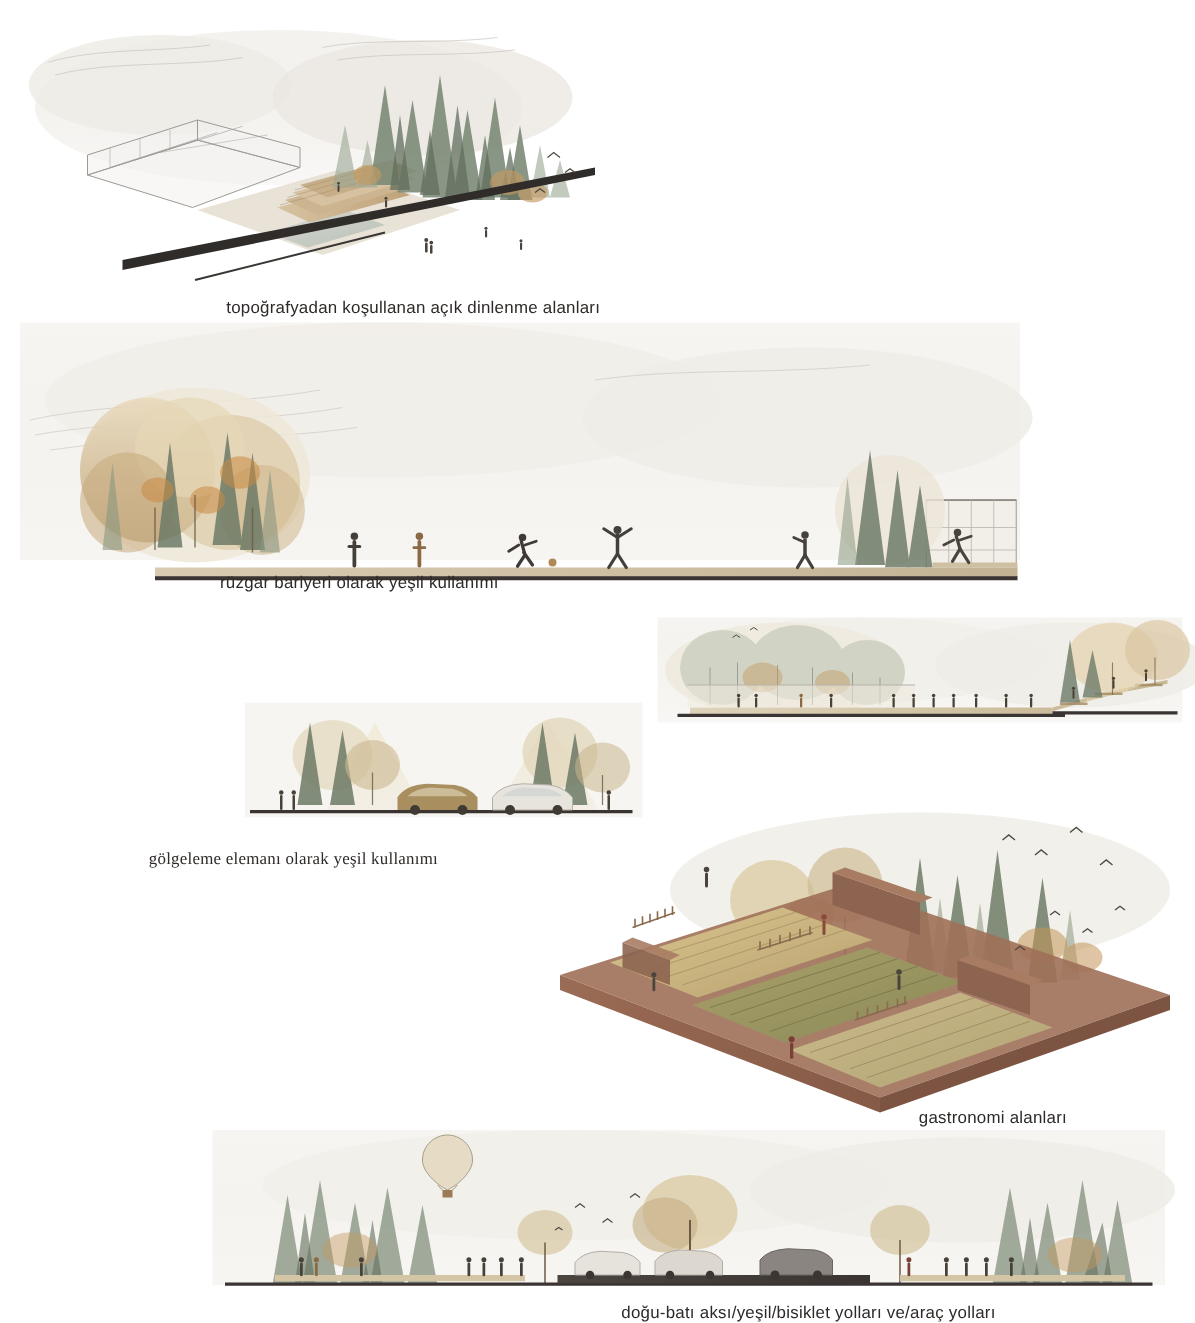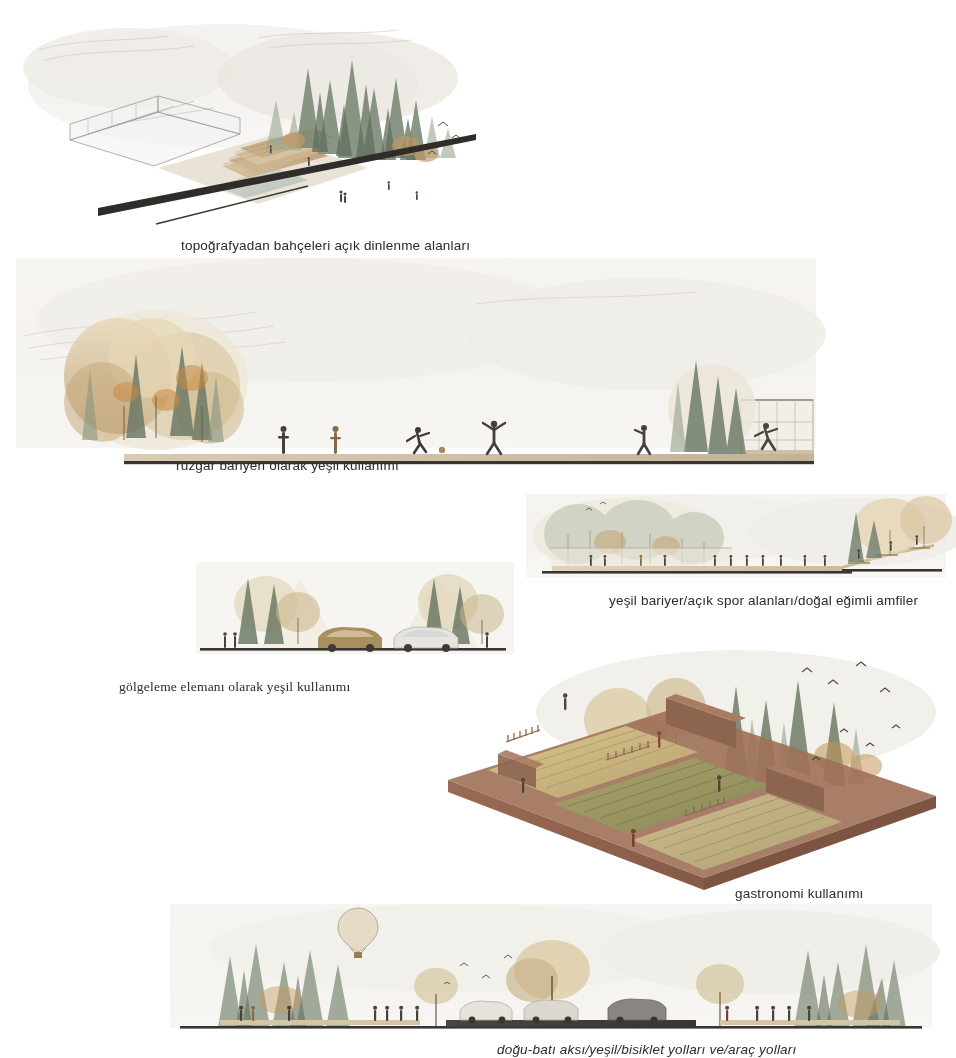--- a/index.html
+++ b/index.html
@@ -139,21 +139,21 @@
           <circle cx="408.8" cy="184.5" r="1.2"></circle>
       </g>
 
       <g stroke="#4d4843" stroke-width="1" fill="none">
         <path d="M430 118 l5 -4 l5 4"></path>
         <path d="M444 130 l4 -3 l4 3"></path>
         <path d="M420 146 l4 -3 l4 3"></path>
       </g>
     </svg>
   </div>
-  <div class="caption" style="left:181px; top:238px;">topoğrafyadan bahçeleri açık dinlenme alanları</div>
+  <div class="caption" style="left:181px; top:238px;">topoğrafyadan koşullanan açık dinlenme alanları</div>
 
   <div class="panel" style="left:6px; top:250px; width:820px; height:225px;">
     <svg width="820" height="225" viewBox="0 0 820 225">
       <defs>
         <linearGradient id="p2sky" x1="0" y1="0" x2="0" y2="1">
           <stop offset="0" stop-color="#f7f5f1"></stop>
           <stop offset="1" stop-color="#ebe7e0" stop-opacity="0.4"></stop>
         </linearGradient>
         <linearGradient id="p2tree" x1="0" y1="0" x2="0" y2="1">
           <stop offset="0" stop-color="#e8d6b6"></stop>
@@ -411,21 +411,20 @@
             <rect x="398" y="48" width="1.6" height="7" rx="0.8"></rect>
             <circle cx="398.8" cy="46.6" r="1.3"></circle>
           </g>
       </g>
       <g stroke="#4d4843" stroke-width="0.8" fill="none">
         <path d="M68 20 l3 -2 l3 2"></path>
         <path d="M82 14 l3 -2 l3 2"></path>
       </g>
     </svg>
   </div>
-  <div class="caption" style="left:609px; top:593px;">yeşil bariyer/açık spor alanları/doğal eğimli amfiler</div>
 
   <div class="panel" style="left:190px; top:558px; width:330px; height:118px;">
     <svg width="330" height="118" viewBox="0 0 330 118">
       <defs>
         <linearGradient id="p4cone" x1="0" y1="0" x2="0" y2="1">
           <stop offset="0" stop-color="#f2ecd8" stop-opacity="0.9"></stop>
           <stop offset="1" stop-color="#e8e0c8" stop-opacity="0.25"></stop>
         </linearGradient>
       </defs>
       <rect x="6" y="4" width="318" height="92" fill="#f7f5f1"></rect>
@@ -637,21 +636,21 @@
         <path d="M392 48 l5 -4 l5 4"></path>
         <path d="M420 30 l5 -4 l5 4"></path>
         <path d="M444 56 l5 -4 l5 4"></path>
         <path d="M404 96 l4 -3 l4 3"></path>
         <path d="M430 110 l4 -3 l4 3"></path>
         <path d="M376 124 l4 -3 l4 3"></path>
         <path d="M456 92 l4 -3 l4 3"></path>
       </g>
     </svg>
   </div>
-  <div class="caption" style="left:735px; top:886px;">gastronomi kullanımı</div>
+  <div class="caption" style="left:735px; top:886px;">gastronomi alanları</div>
 
   <div class="panel" style="left:160px; top:900px; width:780px; height:158px;">
     <svg width="780" height="158" viewBox="0 0 780 158">
       <defs>
         <linearGradient id="p6sky" x1="0" y1="0" x2="0" y2="1">
           <stop offset="0" stop-color="#f7f5f1"></stop>
           <stop offset="1" stop-color="#ebe8e1" stop-opacity="0.4"></stop>
         </linearGradient>
         <linearGradient id="p6road" x1="0" y1="0" x2="1" y2="0">
           <stop offset="0" stop-color="#4a453f"></stop>
@@ -776,15 +775,15 @@
           </g>
       </g>
       <g stroke="#4d4843" stroke-width="0.9" fill="none">
         <path d="M300 66 l4 -3 l4 3"></path>
         <path d="M322 78 l4 -3 l4 3"></path>
         <path d="M344 58 l4 -3 l4 3"></path>
         <path d="M284 84 l3 -2 l3 2"></path>
       </g>
     </svg>
   </div>
-  <div class="caption" style="left:497px; top:1042px;font-style:italic;">doğu-batı aksı/yeşil/bisiklet yolları ve/araç yolları</div>
+  <div class="caption" style="left:497px; top:1042px;">doğu-batı aksı/yeşil/bisiklet yolları ve/araç yolları</div>
 
 </div>
 
 </body></html>

